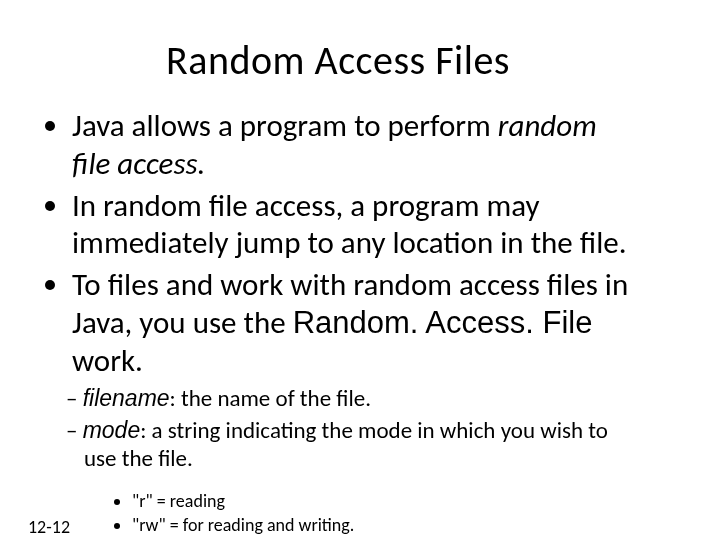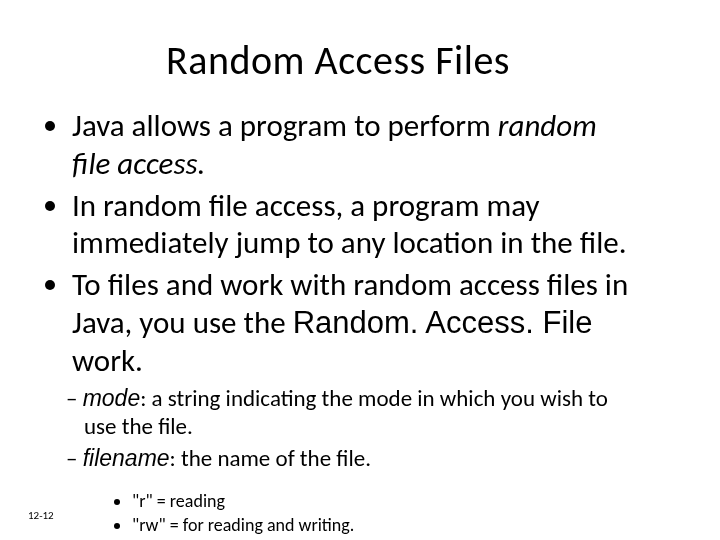--- a/index.html
+++ b/index.html
@@ -64,22 +64,22 @@
     margin: 18px 0 0 70px;
     padding-left: 22px;
     font-size: 18px;
   }
   ul.level3 > li {
     margin-bottom: 2px;
   }
   .pagenum {
     position: absolute;
     left: 28px;
-    bottom: 18px;
-    font-size: 11px;
+    bottom: 2px;
+    font-size: 18px;
   }
 </style>
 </head>
 <body>
 
 <div class="slide">
 
   <h1 class="title">Random Access Files</h1>
 
   <ul class="level1">
@@ -90,24 +90,24 @@
       <span>In random file access, a program may immediately jump to any location in the file.</span>
     </li>
     <li>
       <span>To files and work with random access files in Java, you use the </span><span class="mono">Random. Access. File</span><span> work.</span>
     </li>
   </ul>
 
 
   <ul class="level2">
     <li>
-      <span class="mono italic">mode</span><span>: a string indicating the mode in which you wish to use the file.</span>
+      <span class="mono italic">filename</span><span>: the name of the file.</span>
     </li>
     <li>
-      <span class="mono italic">filename</span><span>: the name of the file.</span>
+      <span class="mono italic">mode</span><span>: a string indicating the mode in which you wish to use the file.</span>
     </li>
   </ul>
 
   <ul class="level3">
     <li><span>"r"   = reading</span></li>
     <li><span>"rw" = for reading and writing.</span></li>
   </ul>
 
   <div class="pagenum">12-12</div>
 </div>

